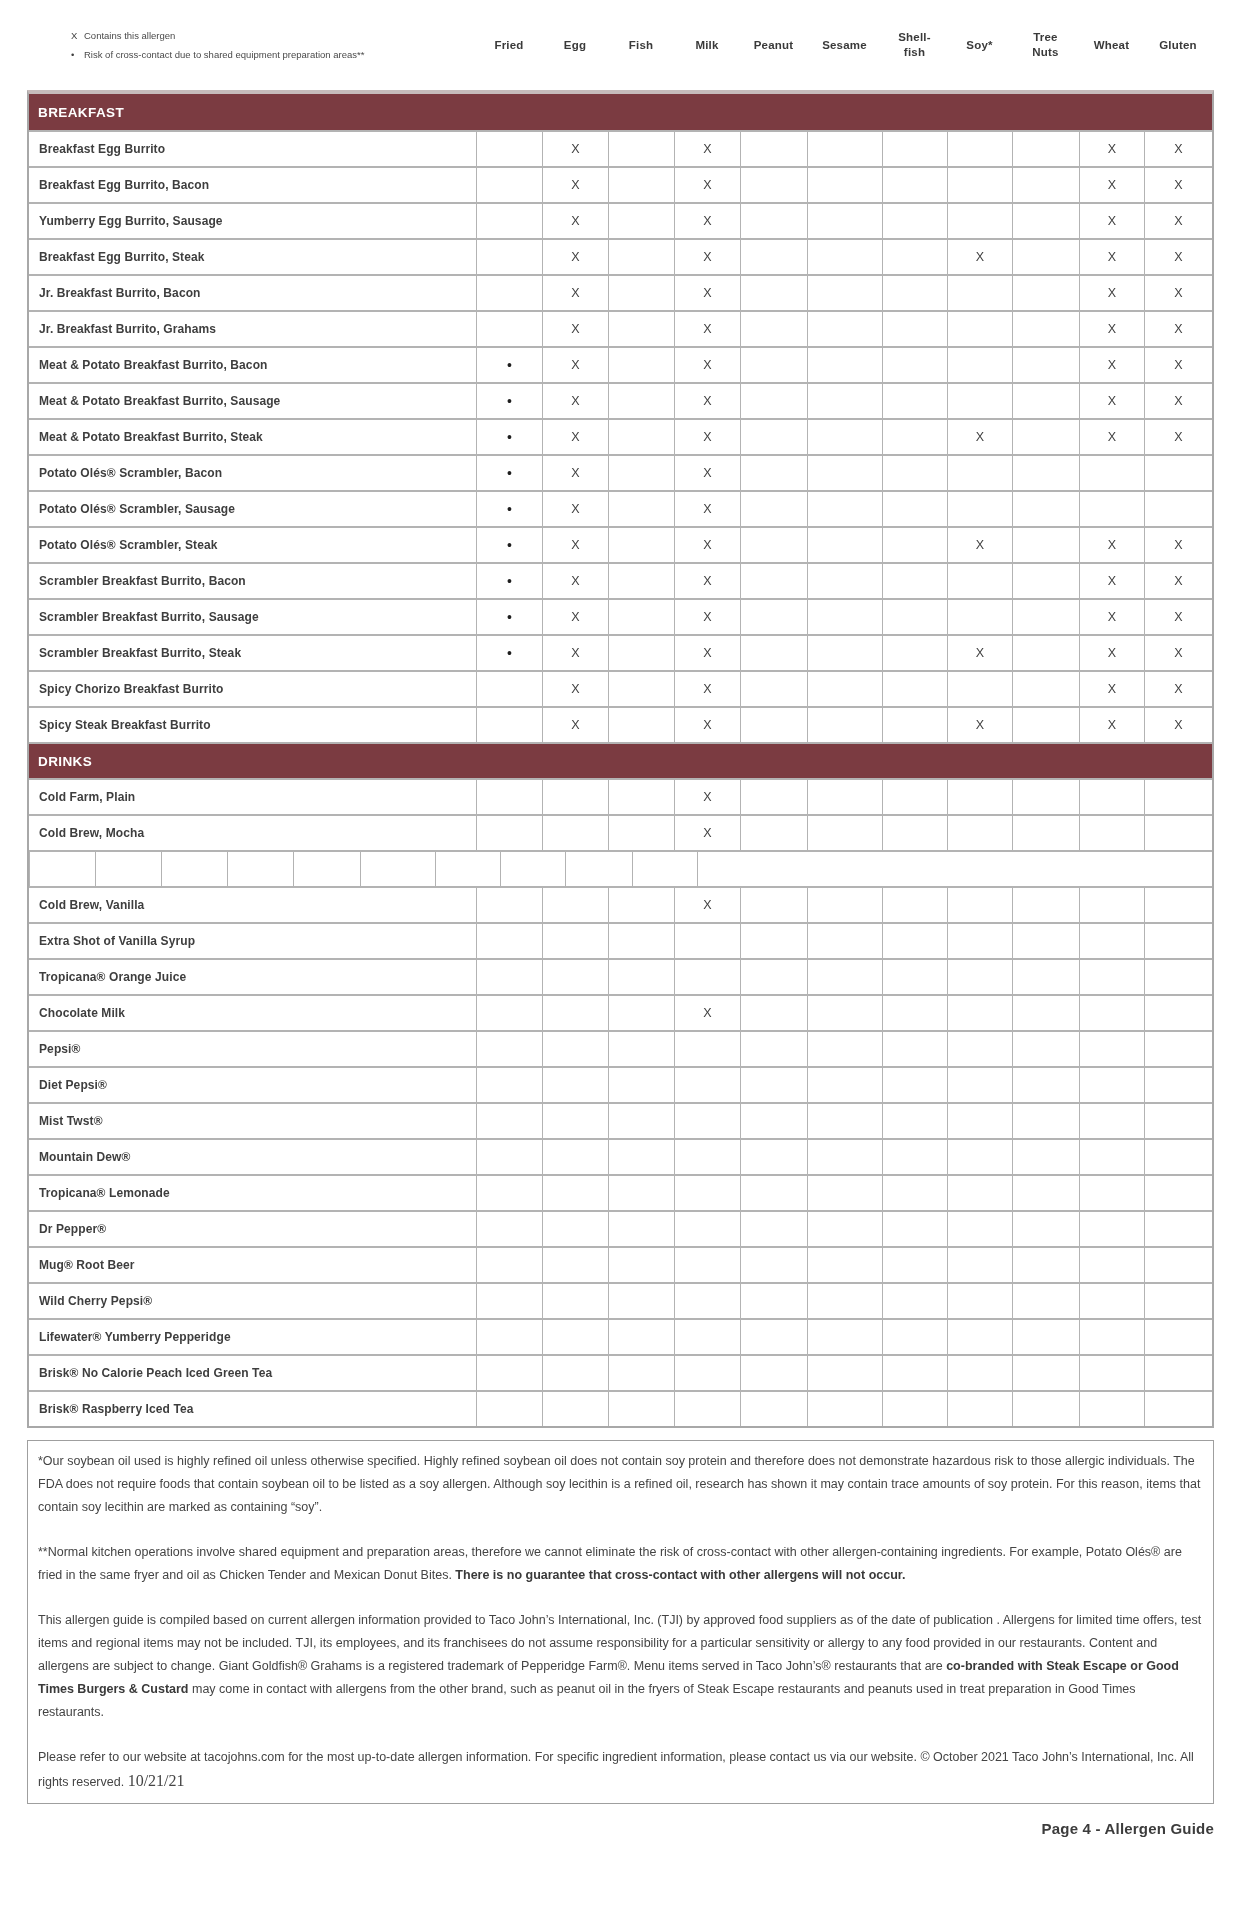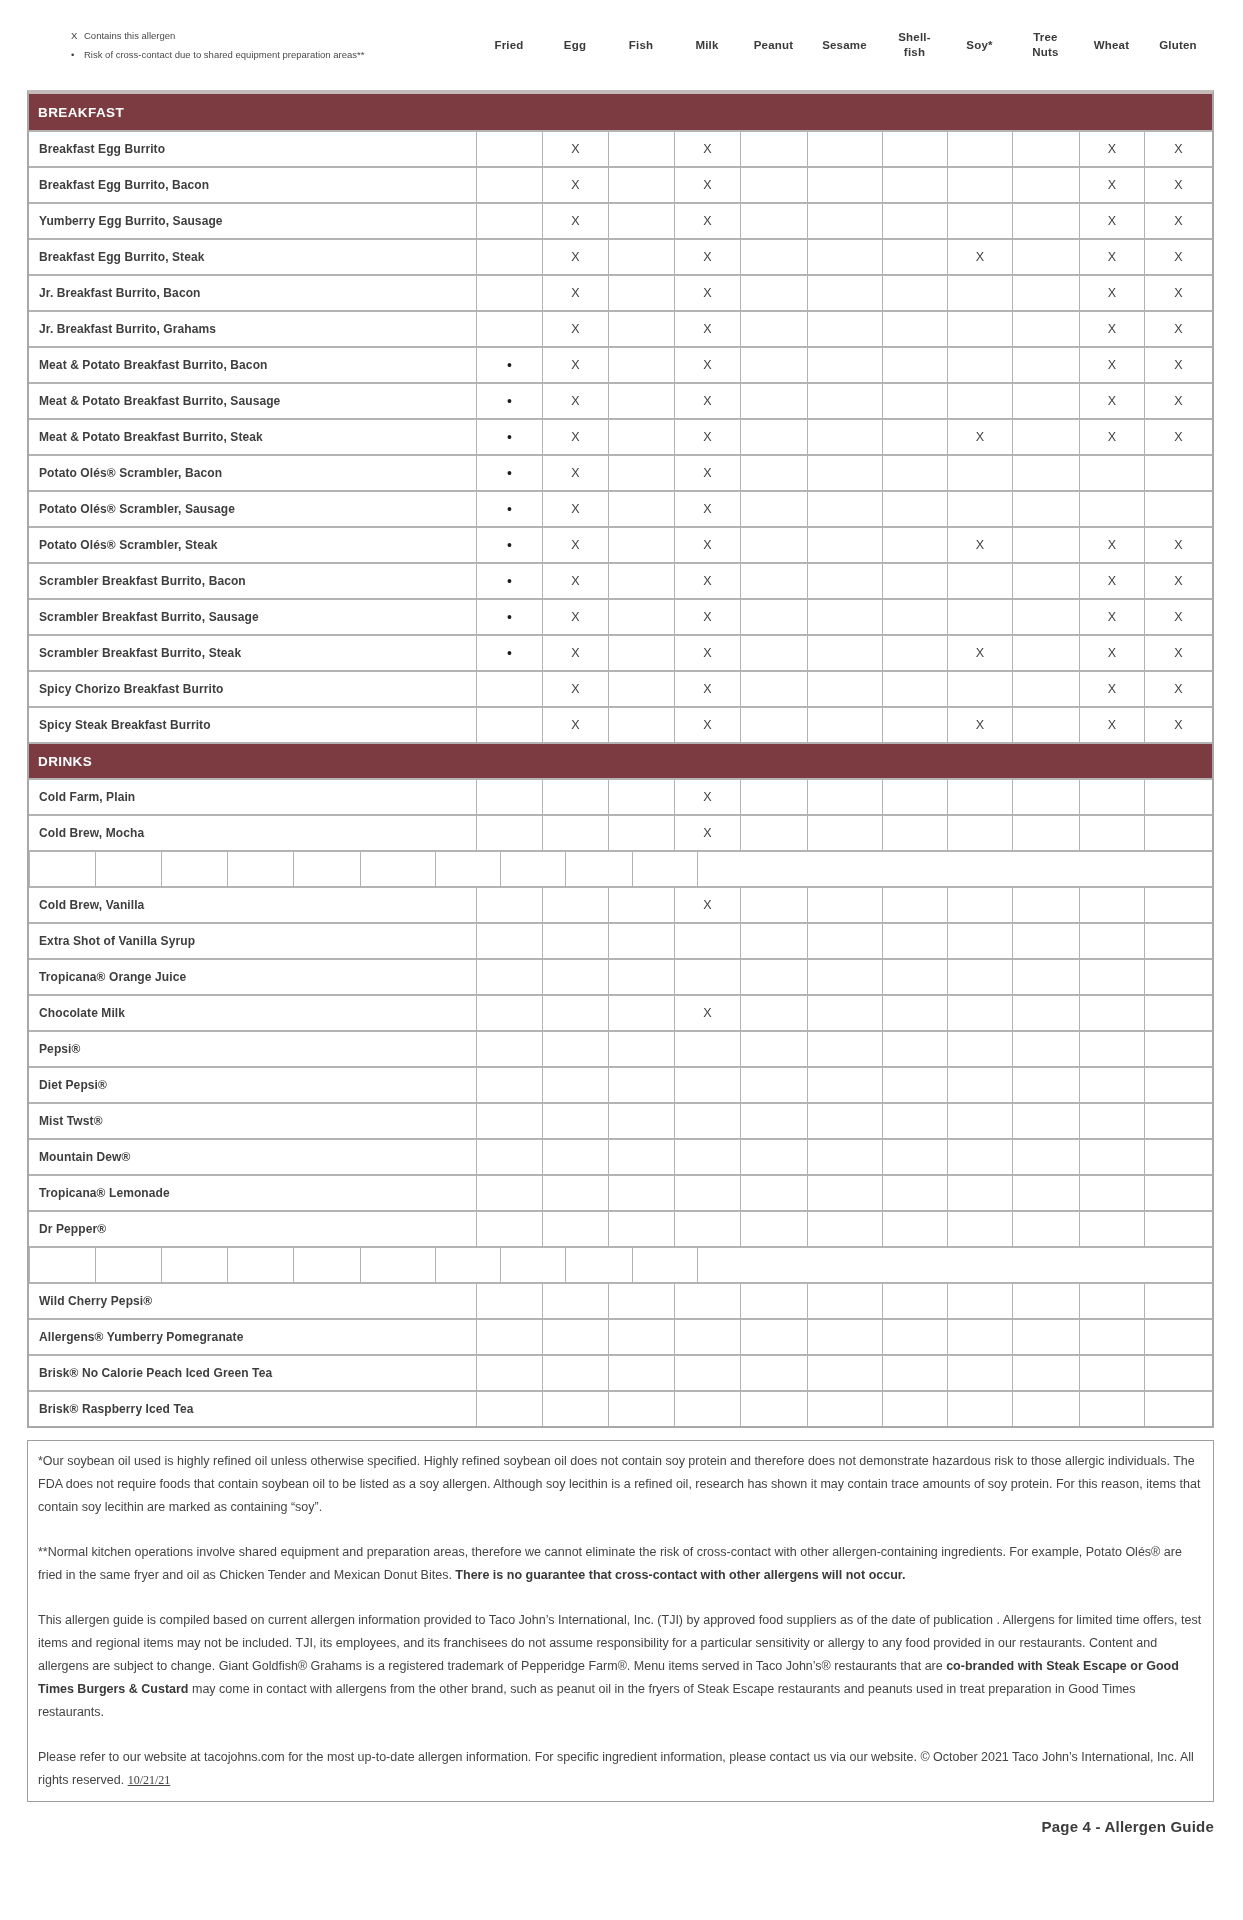--- a/index.html
+++ b/index.html
@@ -51,21 +51,21 @@
 
   
   .footnotes{
     margin:12px 0 0 27px;width:1187px;box-sizing:border-box;
     border:1.5px solid #9f9f9f;padding:9px 10px 9px 10px;
     font-size:12.5px;line-height:23px;color:#444444;
   }
   .footnotes p{margin:0;}
   .footnotes p + p{margin-top:22px;}
   .fn-bold{font-weight:700;color:#3a3a3a;}
-  .fn-serif{font-family:"Liberation Serif", serif;font-size:12px;text-decoration:underline;}
+  .fn-serif{font-family:"Liberation Serif", serif;font-size:16px;}
 
   
   .page-footer{
     width:1214px;text-align:right;margin-top:16px;
     font-size:15px;font-weight:700;color:#3c3c3c;letter-spacing:.2px;
   }
 </style>
 </head>
 <body>
 
@@ -515,20 +515,21 @@
         <div class="mark-cell" style="width: 66px; flex: 0 0 66px;"></div>
         <div class="mark-cell" style="width: 67px; flex: 0 0 67px;"></div>
         <div class="mark-cell" style="width: 75px; flex: 0 0 75px;"></div>
         <div class="mark-cell" style="width: 65px; flex: 0 0 65px;"></div>
         <div class="mark-cell" style="width: 65px; flex: 0 0 65px;"></div>
         <div class="mark-cell" style="width: 67px; flex: 0 0 67px;"></div>
         <div class="mark-cell" style="width: 65px; flex: 0 0 65px;"></div>
         <div class="mark-cell" style="width: 68px; flex: 0 0 68px;"></div>
       </div>
       <div class="t-row">
+        <div class="name-cell">Mug® Root Beer</div>
         <div class="mark-cell" style="width: 66px; flex: 0 0 66px;"></div>
         <div class="mark-cell" style="width: 66px; flex: 0 0 66px;"></div>
         <div class="mark-cell" style="width: 66px; flex: 0 0 66px;"></div>
         <div class="mark-cell" style="width: 66px; flex: 0 0 66px;"></div>
         <div class="mark-cell" style="width: 67px; flex: 0 0 67px;"></div>
         <div class="mark-cell" style="width: 75px; flex: 0 0 75px;"></div>
         <div class="mark-cell" style="width: 65px; flex: 0 0 65px;"></div>
         <div class="mark-cell" style="width: 65px; flex: 0 0 65px;"></div>
         <div class="mark-cell" style="width: 67px; flex: 0 0 67px;"></div>
         <div class="mark-cell" style="width: 65px; flex: 0 0 65px;"></div>
@@ -542,21 +543,21 @@
         <div class="mark-cell" style="width: 66px; flex: 0 0 66px;"></div>
         <div class="mark-cell" style="width: 67px; flex: 0 0 67px;"></div>
         <div class="mark-cell" style="width: 75px; flex: 0 0 75px;"></div>
         <div class="mark-cell" style="width: 65px; flex: 0 0 65px;"></div>
         <div class="mark-cell" style="width: 65px; flex: 0 0 65px;"></div>
         <div class="mark-cell" style="width: 67px; flex: 0 0 67px;"></div>
         <div class="mark-cell" style="width: 65px; flex: 0 0 65px;"></div>
         <div class="mark-cell" style="width: 68px; flex: 0 0 68px;"></div>
       </div>
       <div class="t-row">
-        <div class="name-cell">Allergens® Yumberry Pomegranate</div>
+        <div class="name-cell">Lifewater® Yumberry Pepperidge</div>
         <div class="mark-cell" style="width: 66px; flex: 0 0 66px;"></div>
         <div class="mark-cell" style="width: 66px; flex: 0 0 66px;"></div>
         <div class="mark-cell" style="width: 66px; flex: 0 0 66px;"></div>
         <div class="mark-cell" style="width: 66px; flex: 0 0 66px;"></div>
         <div class="mark-cell" style="width: 67px; flex: 0 0 67px;"></div>
         <div class="mark-cell" style="width: 75px; flex: 0 0 75px;"></div>
         <div class="mark-cell" style="width: 65px; flex: 0 0 65px;"></div>
         <div class="mark-cell" style="width: 65px; flex: 0 0 65px;"></div>
         <div class="mark-cell" style="width: 67px; flex: 0 0 67px;"></div>
         <div class="mark-cell" style="width: 65px; flex: 0 0 65px;"></div>

